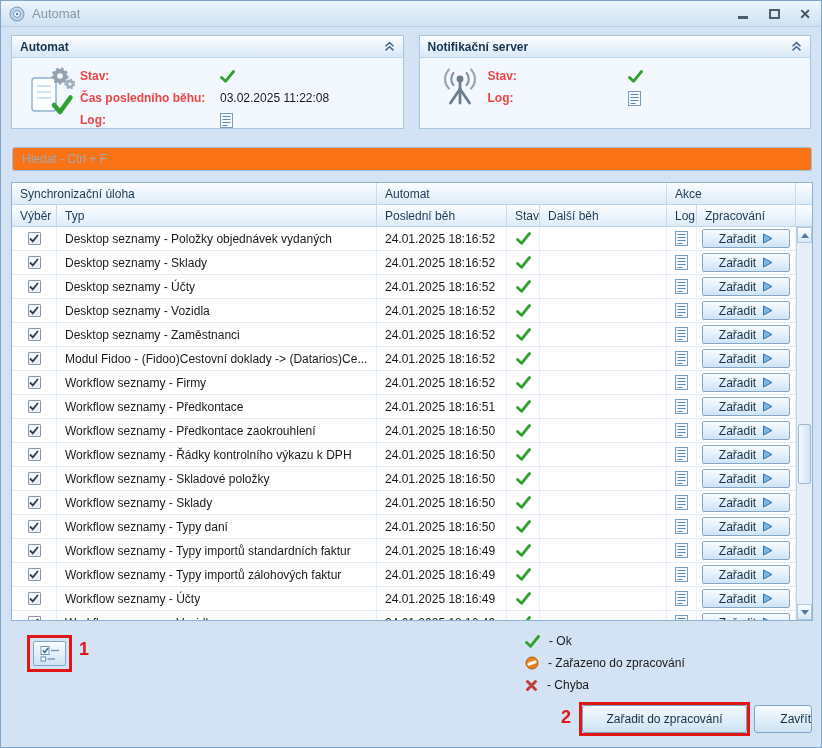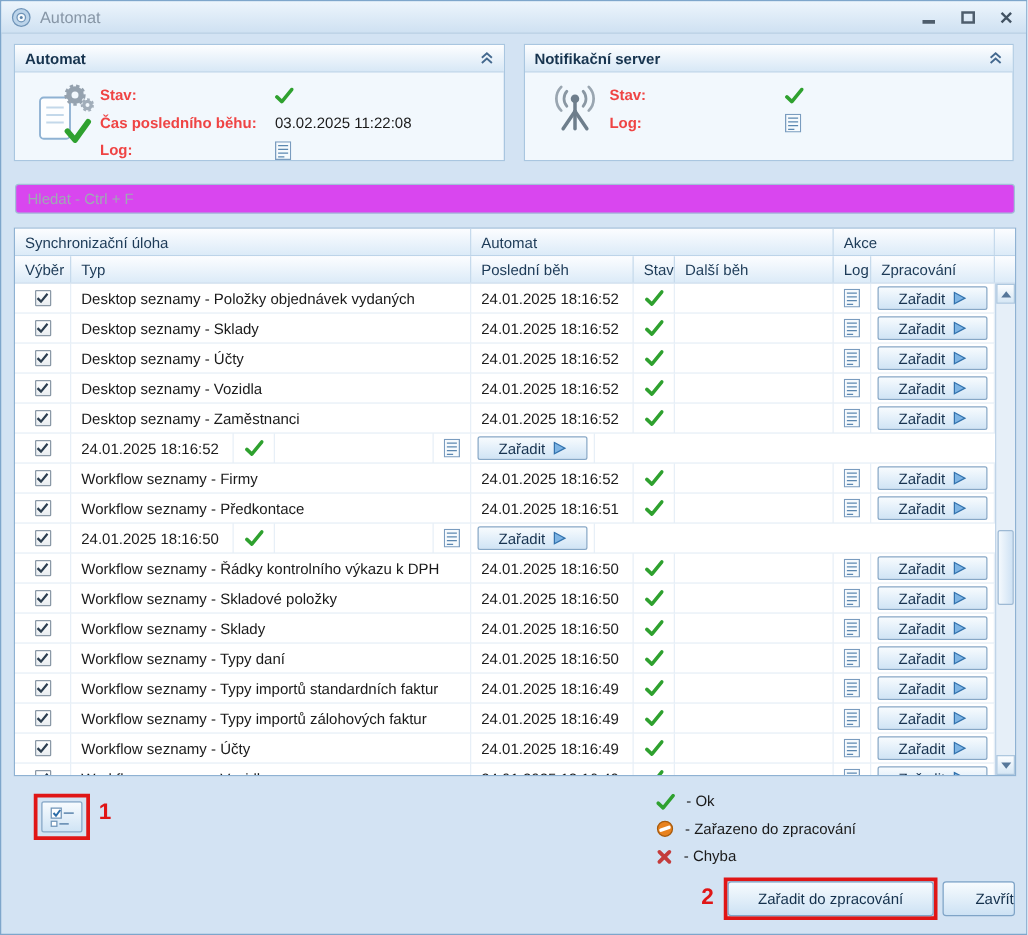--- a/index.html
+++ b/index.html
@@ -29,21 +29,21 @@
   .panel-body { flex:1; display:flex; padding:5px 8px 0 12px; }
   .panel-icon { width:56px; display:flex; align-items:flex-start; justify-content:center; padding-top:2px; }
   .panel-fields { flex:1; padding-top:2px; }
   .field-row { display:flex; align-items:center; height:22px; }
   .field-label { width:140px; font-weight:bold; color:#ef4444; }
   .field-value { display:inline-flex; align-items:center; color:#1a1a1a; }
 
   
   .search { position:absolute; top:146px; left:11px; width:800px; height:24px;
     border:1px solid #a2bed8; border-radius:3px; padding:0 9px; font-size:12px; color:#333;
-    background:#d946ef; font-family:inherit; outline:none; }
+    background:#f97316; font-family:inherit; outline:none; }
   .search::placeholder { color:#9fa9b4; }
 
   
   .table { position:absolute; top:181px; left:10px; width:802px; background:#fff; border:1px solid #8fb2d3; }
   .thead-group, .thead-cols { display:flex; height:22px; background:linear-gradient(#fcfdff,#dcebf8); border-bottom:1px solid #bdd4e9; }
   .gcell, .hcell { display:flex; align-items:center; padding:0 8px; color:#1c3a57; border-right:1px solid #c6daec; overflow:hidden; white-space:nowrap; }
   .g1 { width:365px; } .g2 { width:290px; } .g3 { width:129px; }
   .filler { width:16px; border-right:none; padding:0; }
 
   .c-vyber { width:45px; } .c-typ { width:320px; } .c-last { width:130px; }
@@ -420,20 +420,21 @@
             </div>
           </div>
           <div class="trow">
             <div class="cell c-vyber">
               <span class="checkbox">
                 <svg width="10" height="9" viewBox="0 0 10 9">
                   <path d="M1 4.5 L3.8 7.3 L9 1" fill="none" stroke="#2c3e50" stroke-width="1.8"></path>
                 </svg>
               </span>
             </div>
+            <div class="cell c-typ">Modul Fidoo - (Fidoo)Cestovní doklady -&gt; (Datarios)Ce...</div>
             <div class="cell c-last">24.01.2025 18:16:52</div>
             <div class="cell c-stav">
               <svg width="15" height="13" viewBox="0 0 15 13">
                 <path d="M1.5 7.5 L5.5 11.3 L13.5 1.5" fill="none" stroke="#2fa12f" stroke-width="2.8" stroke-linecap="round" stroke-linejoin="round"></path>
               </svg>
             </div>
             <div class="cell c-next"></div>
             <div class="cell c-log">
               <span class="log-btn">
                 <svg width="13" height="15" viewBox="0 0 13 15">
@@ -527,20 +528,21 @@
             </div>
           </div>
           <div class="trow">
             <div class="cell c-vyber">
               <span class="checkbox">
                 <svg width="10" height="9" viewBox="0 0 10 9">
                   <path d="M1 4.5 L3.8 7.3 L9 1" fill="none" stroke="#2c3e50" stroke-width="1.8"></path>
                 </svg>
               </span>
             </div>
+            <div class="cell c-typ">Workflow seznamy - Předkontace zaokrouhlení</div>
             <div class="cell c-last">24.01.2025 18:16:50</div>
             <div class="cell c-stav">
               <svg width="15" height="13" viewBox="0 0 15 13">
                 <path d="M1.5 7.5 L5.5 11.3 L13.5 1.5" fill="none" stroke="#2fa12f" stroke-width="2.8" stroke-linecap="round" stroke-linejoin="round"></path>
               </svg>
             </div>
             <div class="cell c-next"></div>
             <div class="cell c-log">
               <span class="log-btn">
                 <svg width="13" height="15" viewBox="0 0 13 15">

